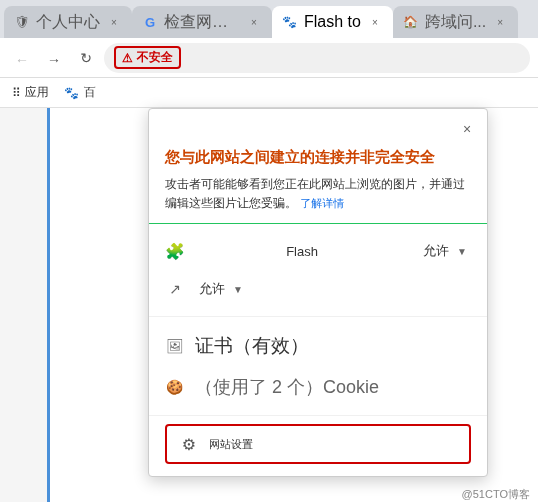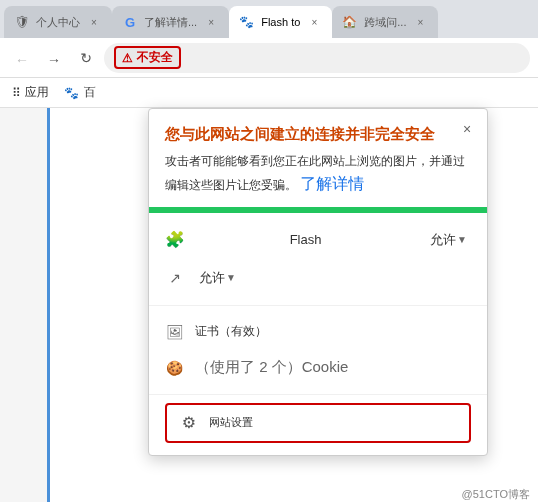--- a/index.html
+++ b/index.html
@@ -62,21 +62,21 @@
       display: flex;
       align-items: center;
       justify-content: center;
     }
 
     .tab-title {
       flex: 1;
       overflow: hidden;
       text-overflow: ellipsis;
       white-space: nowrap;
-      font-size: 11px;
+      font-size: 16px;
     }
 
     .tab-close {
       width: 16px;
       height: 16px;
       border-radius: 50%;
       display: flex;
       align-items: center;
       justify-content: center;
       font-size: 10px;
@@ -192,40 +192,41 @@
       width: 340px;
       background: #ffffff;
       border: 1px solid #ccc;
       border-radius: 4px;
       box-shadow: 0 4px 16px rgba(0,0,0,0.2);
       z-index: 100;
     }
 
     .popup-header {
       padding: 16px 16px 10px 16px;
-      border-bottom: 6px solid #22c55e;
+      border-bottom: 1px solid #22c55e;
+      margin-top: 23px;
     }
 
     .popup-title {
       font-size: 15px;
       color: #cc4400;
       font-weight: bold;
       margin-bottom: 8px;
     }
 
     .popup-desc {
       font-size: 12px;
       color: #333;
       line-height: 1.6;
     }
 
     .popup-link {
       color: #1a73e8;
       text-decoration: none;
-      font-size: 16px;
+      font-size: 11px;
     }
 
     .popup-close {
       position: absolute;
       top: 10px;
       right: 10px;
       width: 20px;
       height: 20px;
       border: none;
       background: transparent;
@@ -264,21 +265,21 @@
     .permission-label {
       flex: 1;
       font-size: 13px;
       color: #333;
       text-align: center;
     }
 
     .permission-select {
       display: flex;
       align-items: center;
-      gap: 1px;
+      gap: 8px;
       background: transparent;
       border: none;
       font-size: 13px;
       color: #333;
       cursor: pointer;
       padding: 2px 4px;
       border-radius: 4px;
     }
 
     .permission-value {
@@ -308,21 +309,21 @@
       width: 20px;
       height: 20px;
       display: flex;
       align-items: center;
       justify-content: center;
       color: #666;
       font-size: 14px;
     }
 
     .cert-text {
-      font-size: 12px;
+      font-size: 19px;
       color: #333;
     }
 
     .cookie-row {
       display: flex;
       align-items: center;
       padding: 8px 0;
       gap: 10px;
     }
 
@@ -330,21 +331,21 @@
       width: 20px;
       height: 20px;
       display: flex;
       align-items: center;
       justify-content: center;
       color: #666;
       font-size: 14px;
     }
 
     .cookie-text {
-      font-size: 15px;
+      font-size: 18px;
       color: #666;
     }
 
     
     .settings-section {
       padding: 4px 16px 8px 16px;
     }
 
     .settings-row {
       display: flex;
@@ -392,21 +393,21 @@
   <div class="tab-bar">
 
     <div class="tab inactive">
       <div class="tab-icon">🛡</div>
       <span class="tab-title">个人中心</span>
       <div class="tab-close">×</div>
     </div>
 
     <div class="tab inactive">
       <div class="tab-icon" style="font-size:13px;font-weight:bold;color:#4285f4;">G</div>
-      <span class="tab-title">了解详情...</span>
+      <span class="tab-title">检查网站...</span>
       <div class="tab-close">×</div>
     </div>
 
     <div class="tab active">
       <div class="tab-icon">🐾</div>
       <span class="tab-title">Flash to</span>
       <div class="tab-close">×</div>
     </div>
 
     <div class="tab inactive">

